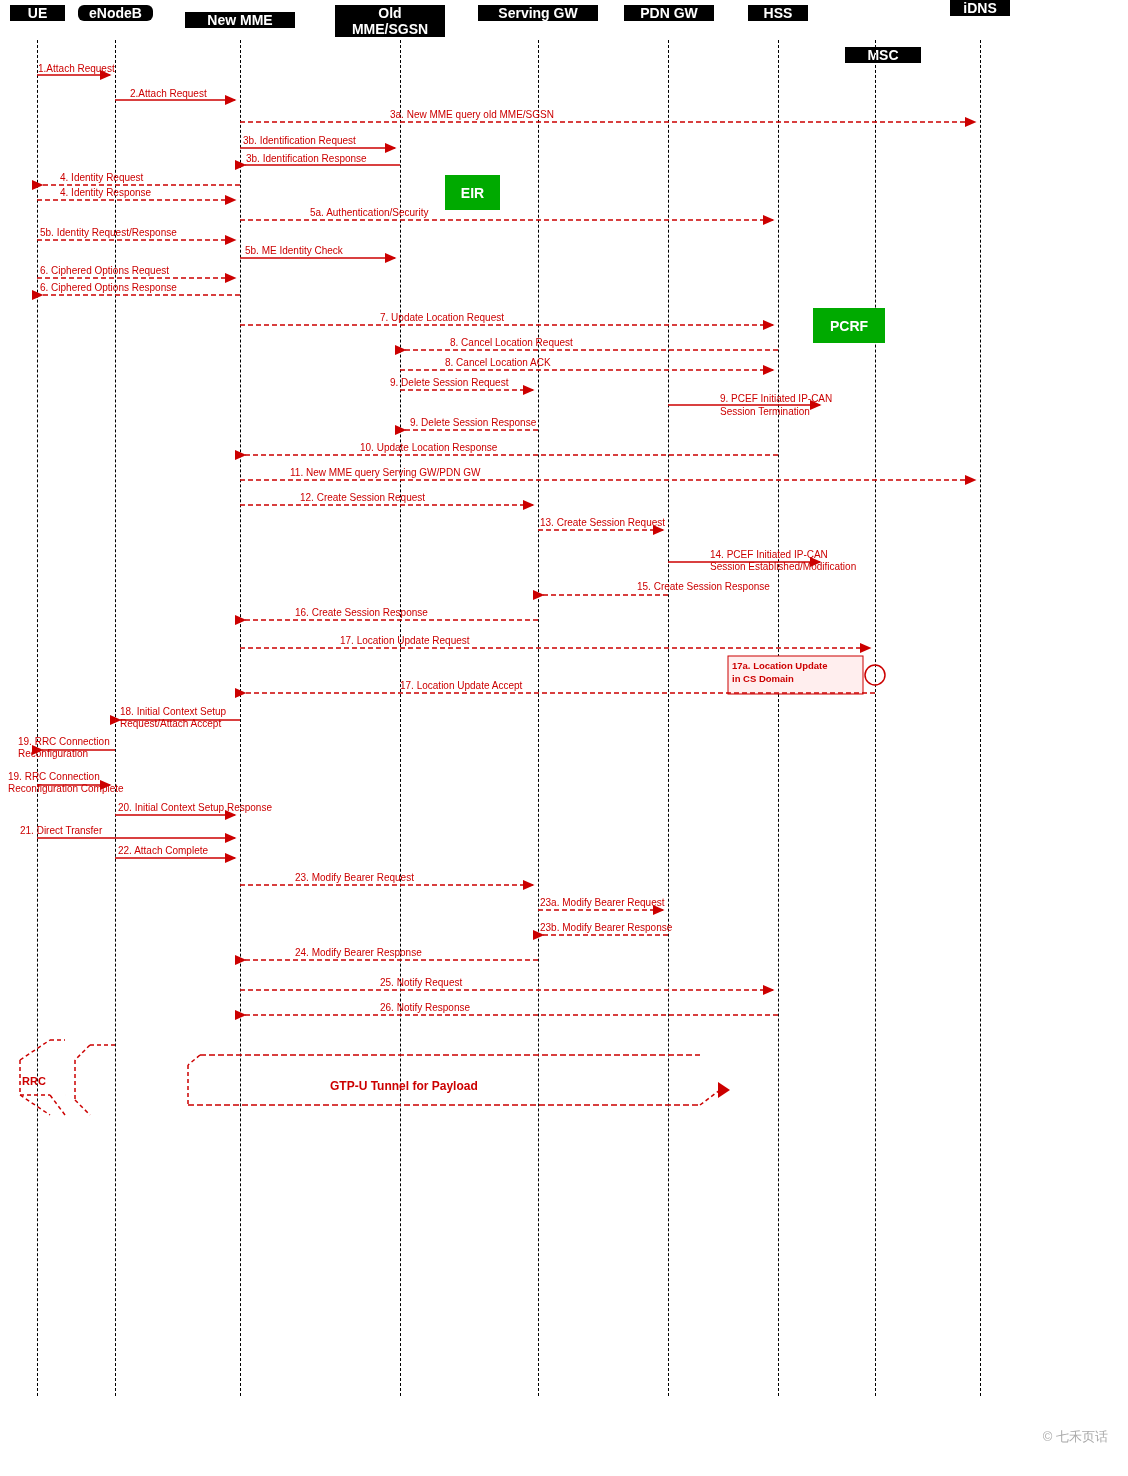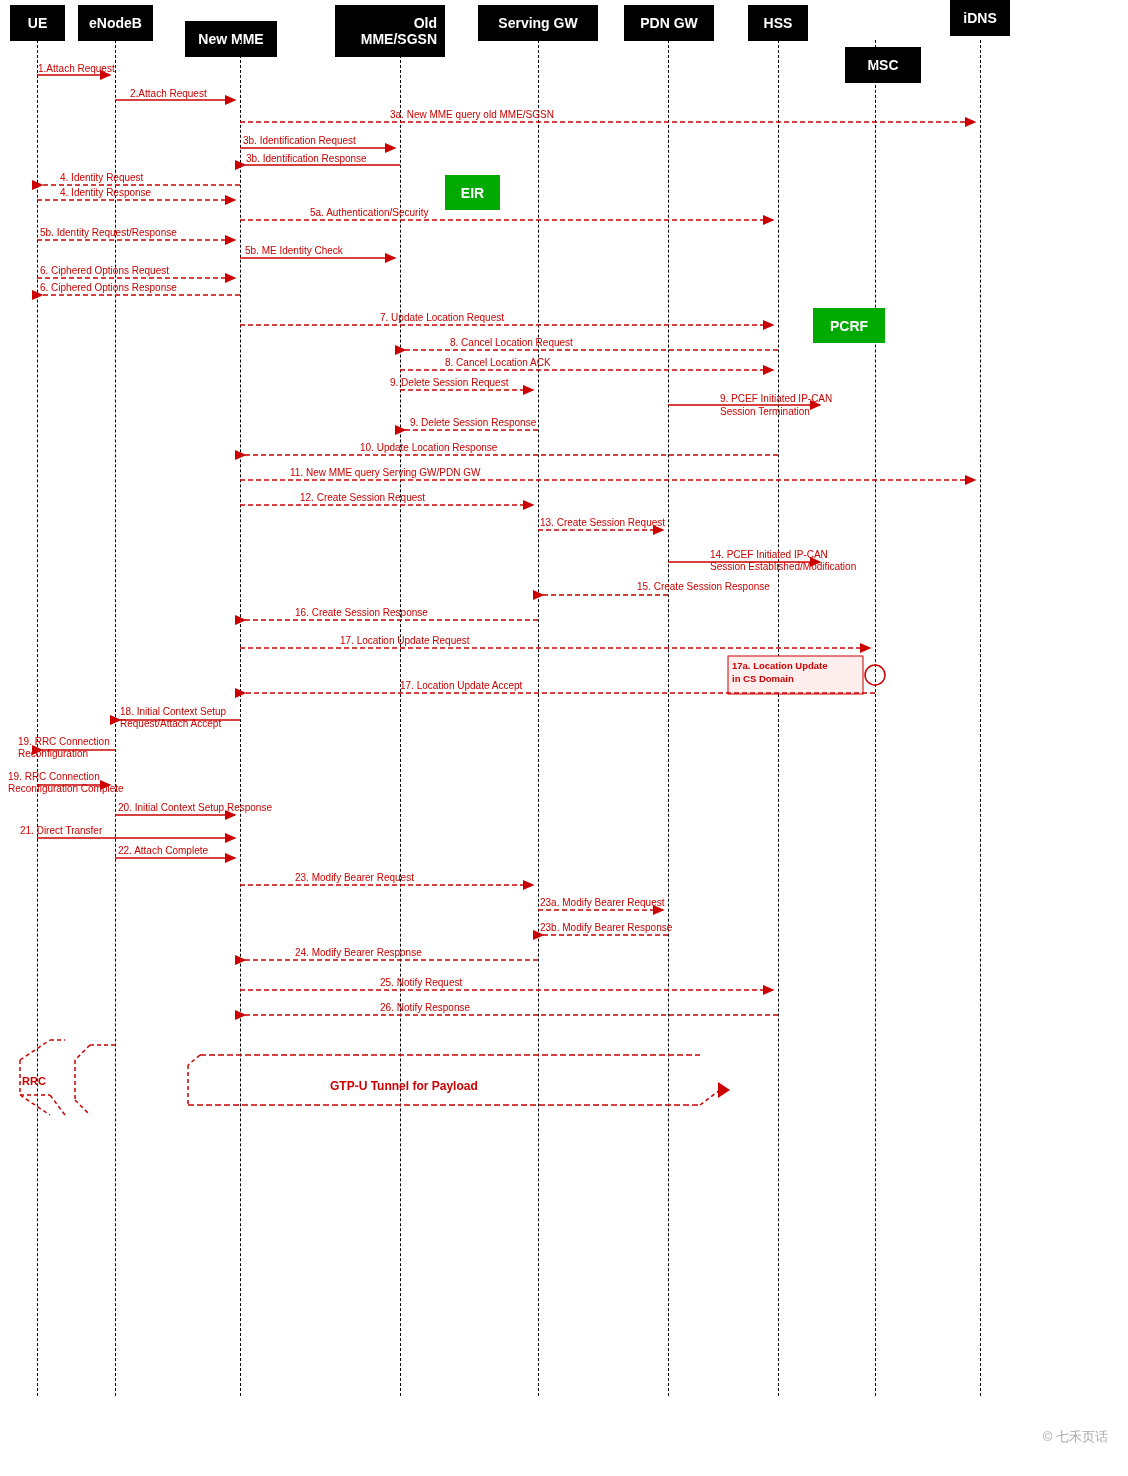--- a/index.html
+++ b/index.html
@@ -22,22 +22,22 @@
     .entity-header {
       position: absolute;
       top: 0;
       display: flex;
       align-items: center;
       justify-content: center;
       background: #000;
       color: #fff;
       font-weight: bold;
       font-size: 14px;
-      padding: 10px 8px;
-      text-align: right;
+      padding: 0 8px;
+      text-align: center;
     }
     
     .lifeline {
       position: absolute;
       top: 40px;
       bottom: 80px;
       width: 1px;
       border-left: 1px dashed #000;
     }
     
@@ -61,22 +61,22 @@
       font-size: 13px;
       margin-left: 32px;
     }
   </style>
 </head>
 <body>
 
 <div id="diagram">
 
   <div class="entity-header" style="left:10px;width:55px;top:5px;">UE</div>
-  <div class="entity-header" style="left:78px;width:75px;top:5px;">eNodeB</div>
-  <div class="entity-header" style="left:185px;width:92px;top:21px;">New MME</div>
+  <div class="entity-header" style="left:78px;width:75px;top:5px;border-radius:6px;">eNodeB</div>
+  <div class="entity-header" style="left:185px;width:110px;top:12px;">New MME</div>
   <div class="entity-header" style="left:335px;width:110px;top:5px;">Old MME/SGSN</div>
   <div class="entity-header" style="left:478px;width:120px;top:5px;">Serving GW</div>
   <div class="entity-header" style="left:624px;width:90px;top:5px;">PDN GW</div>
   <div class="entity-header" style="left:748px;width:60px;top:5px;">HSS</div>
   <div class="entity-header" style="left:845px;width:76px;top:5px;margin-top:42px;">MSC</div>
   <div class="entity-header" style="left:950px;width:60px;top:0;">iDNS</div>
 
   <div class="lifeline" style="left:37px;"></div>
   <div class="lifeline" style="left:115px;"></div>
   <div class="lifeline" style="left:240px;"></div>

